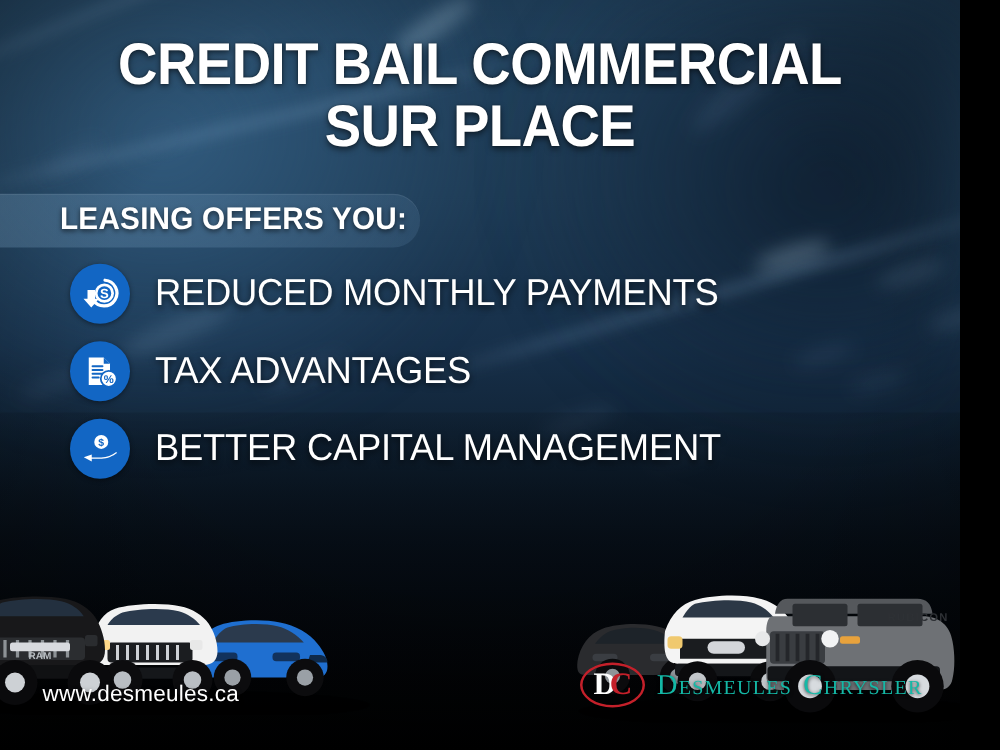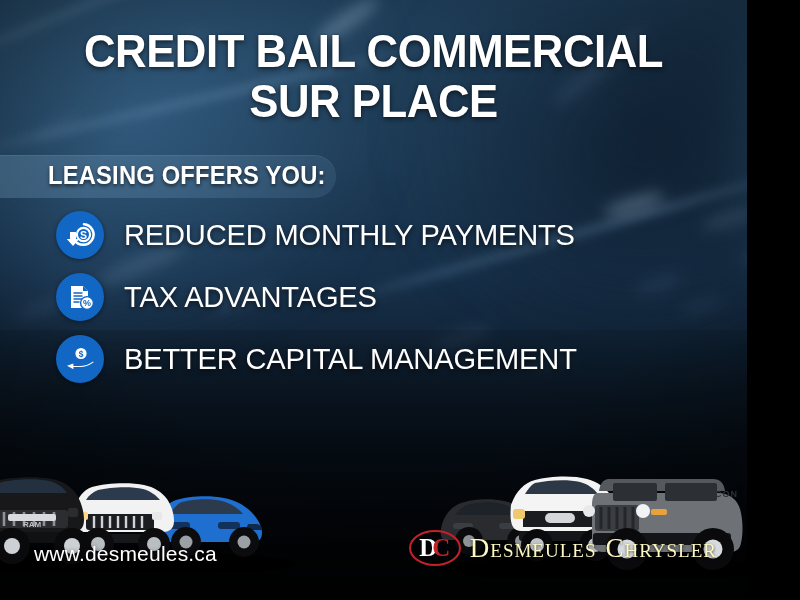--- a/index.html
+++ b/index.html
@@ -10,20 +10,21 @@
   body {
     font-family: "Liberation Sans", sans-serif;
   }
 
   #banner-root {
     position: relative;
     width: 747px;
     height: 600px;
     overflow: hidden;
     background: #14293f;
+    padding-left: 21px;
   }
   .bg-base2 {
     position: absolute;
     inset: 0;
     background: linear-gradient(180deg, #21415d 0%, #1e3b55 26%, #17304a 46%, #0e1e2e 64%, #060c14 80%, #000000 100%);
   }
   .bg-glow-a {
     position: absolute;
     left: -8%; top: -10%;
     width: 62%; height: 70%;
@@ -154,21 +155,21 @@
 
   
   .vehicles { position: absolute; left:0; right:0; bottom:0; height: 170px; }
 
   
   .site-url {
     position: absolute;
     left: 34px;
     bottom: 34px;
     color: #ffffff;
-    font-size: 21px;
+    font-size: 18px;
     font-weight: 400;
     letter-spacing: 0.2px;
     text-shadow: 0 1px 4px rgba(0,0,0,0.85);
   }
 
   .logo {
     position: absolute;
     right: 30px;
     bottom: 30px;
     display: flex;
@@ -194,23 +195,23 @@
     align-items: center;
     justify-content: center;
     font-family: "Liberation Serif", serif;
     font-size: 25px;
     font-weight: 700;
     line-height: 36px;
   }
   .logo-d { color: #ffffff; letter-spacing: -4px; }
   .logo-c { color: #c4202a; margin-left: -1px; }
   .logo-word {
-    color: #fef9c3;
+    color: #14b8a6;
     font-family: "Liberation Serif", serif;
-    font-size: 27px;
+    font-size: 23px;
     font-variant: small-caps;
     letter-spacing: 1px;
     text-shadow: 0 1px 3px rgba(0,0,0,0.8);
   }
   .logo-word .sp { display: inline-block; width: 9px; }
 </style>
 </head>
 <body>
 
 <div id="banner-root">

